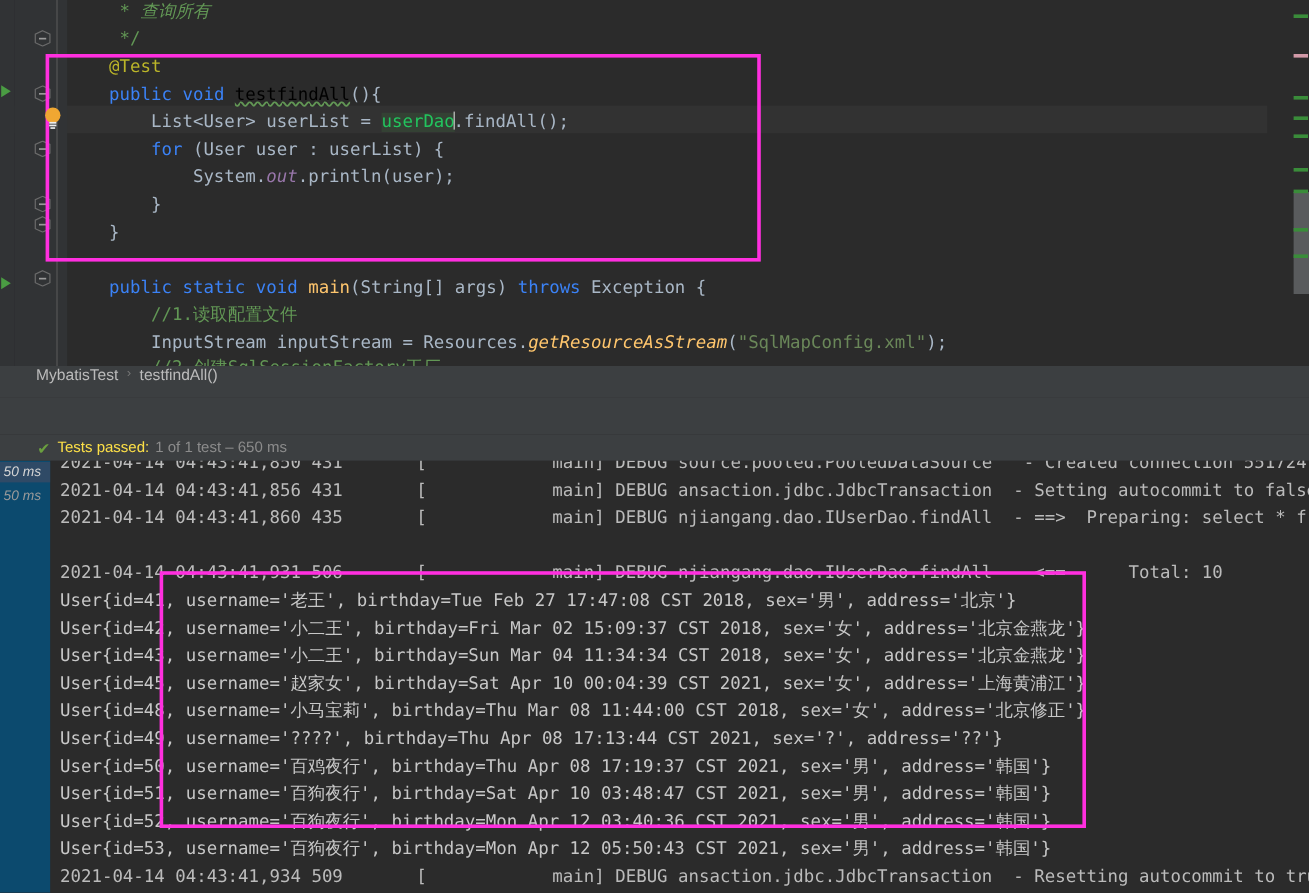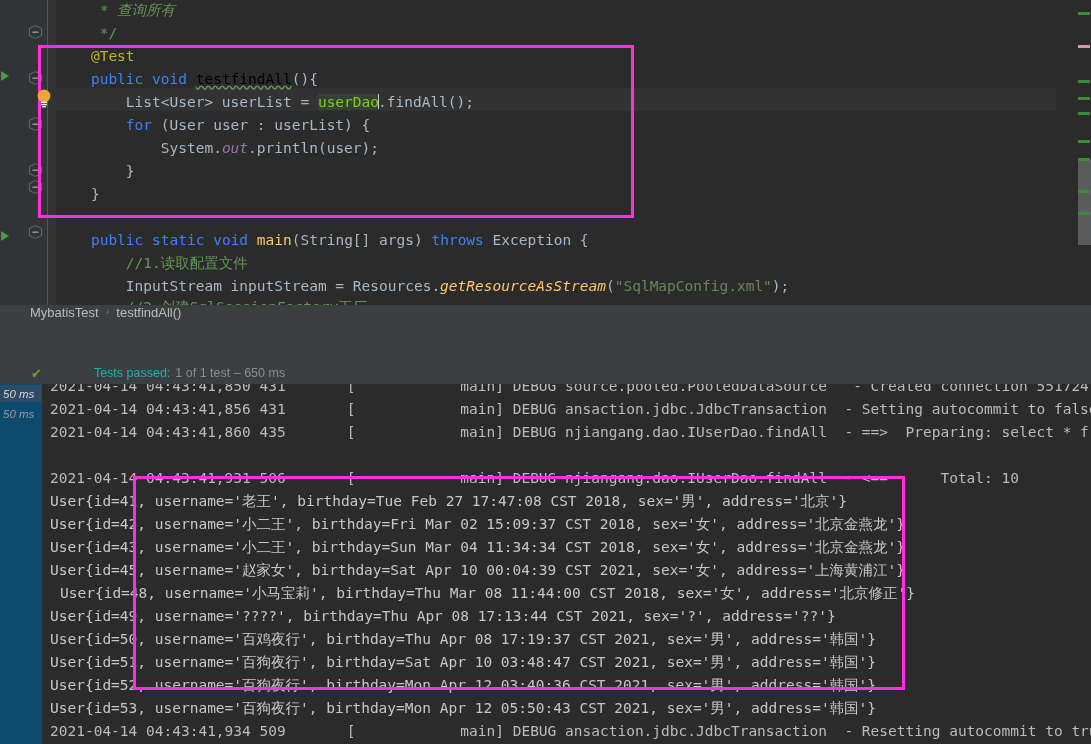--- a/index.html
+++ b/index.html
@@ -28,21 +28,21 @@
   #caret-line-hl{position:absolute;left:12px;top:88px;width:1044px;height:23px;background:#323232;}
   .kw{color:#3b82f6;}
   .anno{color:#bbb529;}
   .plain{color:#a9b7c6;}
   .str{color:#6a8759;}
   .cmt{color:#629755;font-style:italic;}
   .cmt2{color:#629755;}
   .mname{color:#ffc66d;}
   .static-it{color:#9876aa;font-style:italic;}
   .meth-it{color:#ffc66d;font-style:italic;}
-  .ident-hl{background:#344134;color:#84cc16;}
+  .ident-hl{background:#344134;color:#22c55e;}
   .squig{text-decoration:underline wavy #629755;text-decoration-skip-ink:none;}
   .caret{display:inline-block;width:1px;height:15px;background:#c8c8c8;vertical-align:-2px;margin:0 -1px;}
 
   
   #stripe{position:absolute;right:0;top:0;width:14px;height:305px;background:#2b2b2b;}
   .stripe-mark{position:absolute;right:1px;width:12px;height:3px;}
   #sb-thumb{position:absolute;right:0;top:160px;width:13px;height:85px;background:#595b5d;border-radius:0;}
 
   
   #rect-editor{position:absolute;left:38px;top:45px;width:596px;height:173px;border:3px solid #ff2fdf;box-sizing:border-box;}
@@ -55,21 +55,21 @@
   #breadcrumb .bc-sep{color:#777;margin:0 7px;font-size:11px;}
 
   
   #splitter{position:absolute;left:0;top:331px;width:1091px;height:31px;background:#3c3f41;}
 
   
   #testbar{position:absolute;left:0;top:362px;width:1091px;height:22px;background:#3c3f41;
            font-family:"Liberation Sans",sans-serif;font-size:12.5px;
            display:flex;align-items:center;padding-left:31px;box-sizing:border-box;}
   #check{color:#6a9f3f;margin-right:6px;font-size:13px;line-height:1;}
-  #tp-label{color:#14b8a6;margin-left:46px;}
+  #tp-label{color:#fde047;}
   #tp-detail{color:#8c8c8c;margin-left:5px;}
 
   
   #tree{position:absolute;left:0;top:384px;width:42px;height:360px;background:#0c4a6e;
         font-family:"Liberation Sans",sans-serif;font-size:11.5px;font-style:italic;}
   #tree .trow{position:absolute;left:0;width:42px;height:17px;display:flex;align-items:center;padding-left:3px;box-sizing:border-box;}
   #tree .sel{background:#2f4a66;color:#d5d5d5;}
   #tree .nosel{color:#9a9a9a;}
 
   
@@ -186,21 +186,21 @@
   <div id="console">
     <div id="console-inner">
         <div class="conl" style="top: -9px;">2021-04-14 04:43:41,850 431       [            main] DEBUG source.pooled.PooledDataSource   - Created connection 551724707.</div>
         <div class="conl" style="top: 14px;">2021-04-14 04:43:41,856 431       [            main] DEBUG ansaction.jdbc.JdbcTransaction  - Setting autocommit to false o</div>
         <div class="conl" style="top: 37px;">2021-04-14 04:43:41,860 435       [            main] DEBUG njiangang.dao.IUserDao.findAll  - ==&gt;  Preparing: select * from us</div>
         <div class="conl" style="top: 83px;">2021-04-14 04:43:41,931 506       [            main] DEBUG njiangang.dao.IUserDao.findAll  - &lt;==      Total: 10</div>
         <div class="conl out" style="top: 106px;">User{id=41, username='老王', birthday=Tue Feb 27 17:47:08 CST 2018, sex='男', address='北京'}</div>
         <div class="conl out" style="top: 129px;">User{id=42, username='小二王', birthday=Fri Mar 02 15:09:37 CST 2018, sex='女', address='北京金燕龙'}</div>
         <div class="conl out" style="top: 152px;">User{id=43, username='小二王', birthday=Sun Mar 04 11:34:34 CST 2018, sex='女', address='北京金燕龙'}</div>
         <div class="conl out" style="top: 175px;">User{id=45, username='赵家女', birthday=Sat Apr 10 00:04:39 CST 2021, sex='女', address='上海黄浦江'}</div>
-        <div class="conl out" style="top: 198px; margin-left: 10px;">User{id=48, username='小马宝莉', birthday=Thu Mar 08 11:44:00 CST 2018, sex='女', address='北京修正'}</div>
+        <div class="conl out" style="top: 198px;">User{id=48, username='小马宝莉', birthday=Thu Mar 08 11:44:00 CST 2018, sex='女', address='北京修正'}</div>
         <div class="conl out" style="top: 221px;">User{id=49, username='????', birthday=Thu Apr 08 17:13:44 CST 2021, sex='?', address='??'}</div>
         <div class="conl out" style="top: 244px;">User{id=50, username='百鸡夜行', birthday=Thu Apr 08 17:19:37 CST 2021, sex='男', address='韩国'}</div>
         <div class="conl out" style="top: 267px;">User{id=51, username='百狗夜行', birthday=Sat Apr 10 03:48:47 CST 2021, sex='男', address='韩国'}</div>
         <div class="conl out" style="top: 290px;">User{id=52, username='百狗夜行', birthday=Mon Apr 12 03:40:36 CST 2021, sex='男', address='韩国'}</div>
         <div class="conl out" style="top: 313px;">User{id=53, username='百狗夜行', birthday=Mon Apr 12 05:50:43 CST 2021, sex='男', address='韩国'}</div>
         <div class="conl" style="top: 336px;">2021-04-14 04:43:41,934 509       [            main] DEBUG ansaction.jdbc.JdbcTransaction  - Resetting autocommit to true</div>
       </div>
   </div>
 
   <div id="rect-console" style="border-color: rgb(255, 47, 223);"></div>

